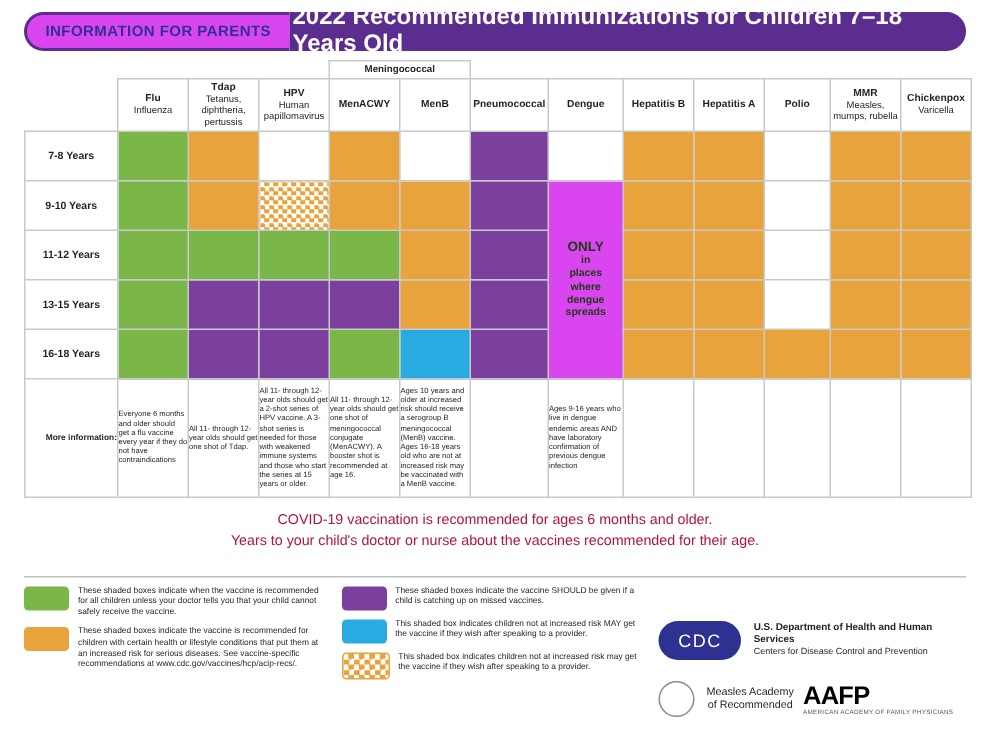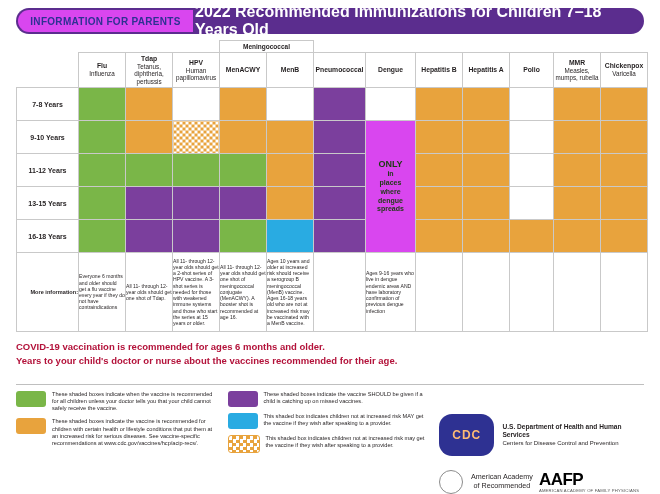--- a/index.html
+++ b/index.html
@@ -109,24 +109,25 @@
   .fn{
     font-size:5.1px;
     line-height:1.22;
     vertical-align:top;
     padding:2px 2px;
     height:78px;
   }
 
   
   .covid{
+    text-align:center;
     margin:8px 16px 16px 16px;
     color:#b3123a;
     font-size:9.5px;
-    font-weight:bold;
+    font-weight:normal;
     line-height:1.45;
   }
   .hr{
     border-top:1px solid #bfbfbf;
     margin:6px 16px 0 16px;
   }
 
   
   .legend{
     display:flex;
@@ -162,26 +163,26 @@
 
   
   .logos{
     position:absolute;
     right:16px;
     top:406px;
     width:205px;
   }
   .cdc-row{display:flex;align-items:center;}
   .cdc-mark{
-    width:58px;height:42px;
+    width:58px;height:26px;
     background:#2e3192;
     border-radius:13px;
-    color:#fdba74;
+    color:#ffffff;
     font-size:12px;
-    font-weight:bold;
+    font-weight:normal;
     letter-spacing:1px;
     display:flex;align-items:center;justify-content:center;
     margin-right:8px;
   }
   .cdc-text{font-size:6px;line-height:1.3;color:#231f20;}
   .cdc-text b{font-size:6.6px;display:block;}
   .bottom-logos{
     display:flex;align-items:center;margin-top:14px;
   }
   .aap{
@@ -438,21 +439,21 @@
     <div class="cdc-row">
       <div class="cdc-mark">CDC</div>
       <div class="cdc-text">
         <b>U.S. Department of Health and Human Services</b>
         <span>Centers for Disease Control and Prevention</span>
       </div>
     </div>
     <div class="bottom-logos">
       <div class="aap-seal"></div>
       <div class="aap">
-        <div class="nm">American Academy</div>
+        <div class="nm">Measles Academy</div>
         <div class="nm">of Recommended</div>
       </div>
       <div class="aap-mark"></div>
       <div>
         <div class="aafp">AAFP</div>
         <div class="aafp-sub">AMERICAN ACADEMY OF FAMILY PHYSICIANS</div>
       </div>
     </div>
   </div>
 

